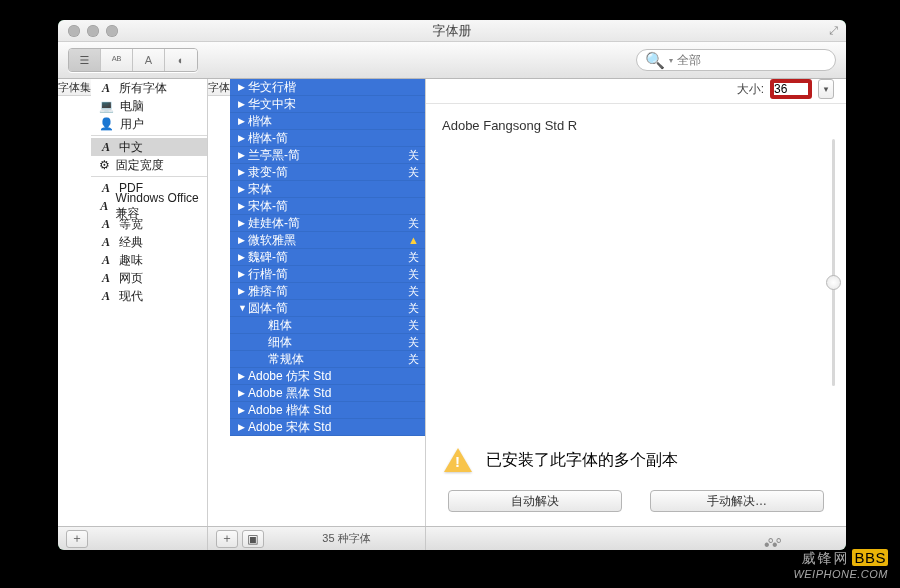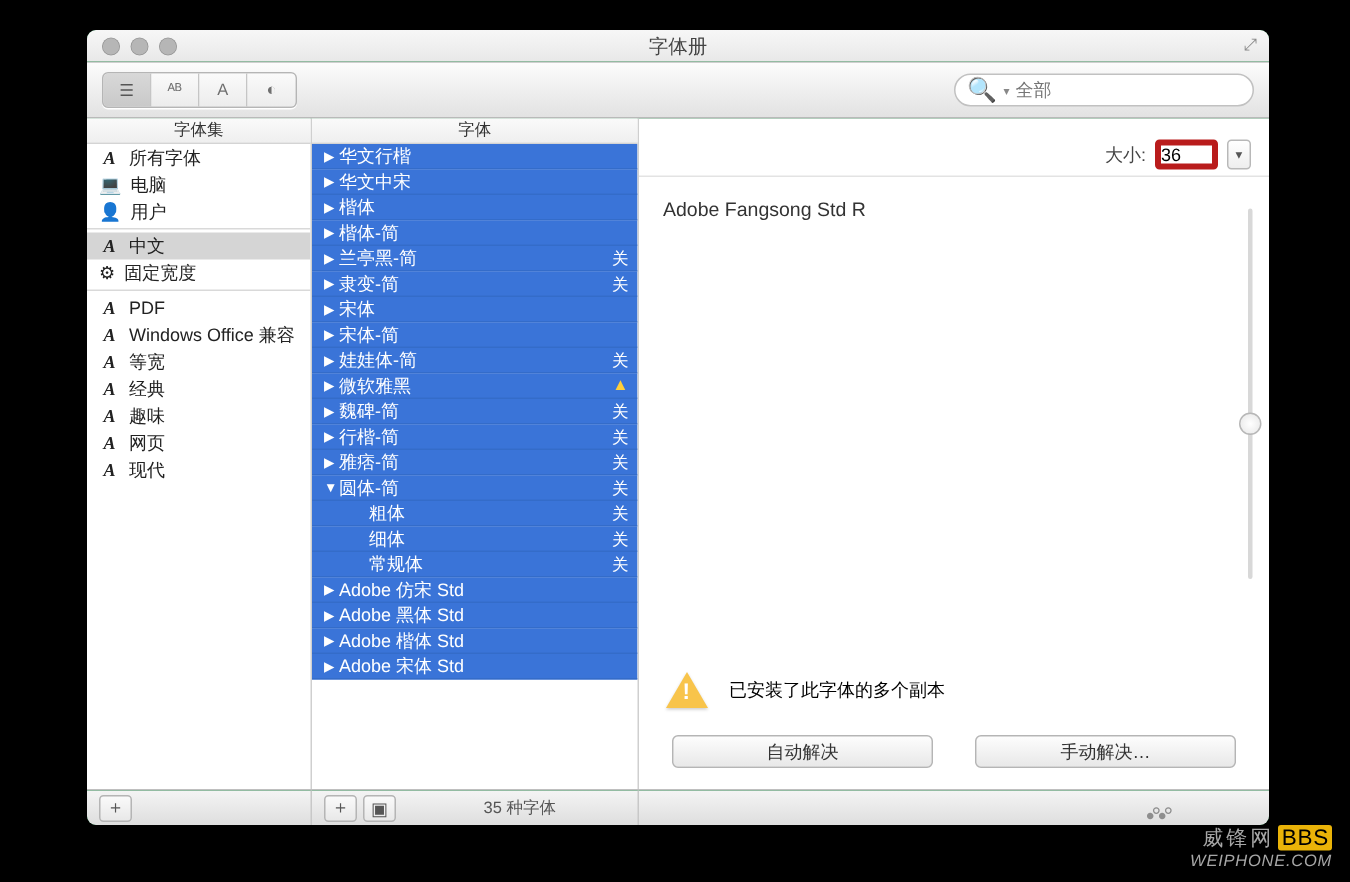--- a/index.html
+++ b/index.html
@@ -12,46 +12,46 @@
 .fs-icon { position: absolute; right: 8px; top: 4px; font-size: 11px; color: #8a8a8a; cursor: pointer; }
 .toolbar { height: 37px; background: linear-gradient(#fcfcfc,#e2e2e2); border-bottom: 1px solid #b9b9b9; display: flex; align-items: center; padding: 0 10px; gap: 6px; }
 .seg { display: flex; border: 1px solid #b5b5b5; border-radius: 4px; overflow: hidden; box-shadow: 0 1px 0 #fff; }
 .seg button { width: 32px; height: 22px; border: none; background: linear-gradient(#fafafa,#ececec); color: #6f6f6f; font-size: 11px; cursor: pointer; border-right: 1px solid #c5c5c5; }
 .seg button:last-child { border-right: none; }
 .seg button.active { background: linear-gradient(#d8d8d8,#c9c9c9); color: #555; }
 .spacer { flex: 1; }
 .search { display: flex; align-items: center; width: 200px; height: 22px; background: #fff; border: 1px solid #c1c1c1; border-radius: 11px; padding: 0 8px; gap: 4px; }
 .search input { border: none; outline: none; flex: 1; font-size: 12px; background: transparent; }
 .main { flex: 1; display: flex; min-height: 0; background: #fff; }
-.col { display: flex; flex-direction: column; min-height: 0; }
+.col { display: flex; flex-direction: row; min-height: 0; }
 .col-head { height: 17px; font-size: 11px; text-align: center; color: #333; background: linear-gradient(#fafafa,#efefef); border-bottom: 1px solid #d4d4d4; line-height: 17px; }
 .col1 { width: 150px; border-right: 1px solid #cfcfcf; }
 .col2 { width: 218px; border-right: 1px solid #cfcfcf; }
 .list { flex: 1; overflow: auto; font-size: 12px; }
 .coll-item { display: flex; align-items: center; gap: 6px; padding: 2px 8px; height: 18px; color: #222; cursor: pointer; }
 .coll-item.selected { background: #d5d5d5; }
 .sep { height: 1px; margin: 2px 0; background: #d9d9d9; }
 .a-icon { width: 14px; text-align: center; font-family: Georgia, serif; font-style: italic; font-weight: bold; }
 .font-item { display: flex; align-items: center; height: 17px; padding-left: 8px; padding-right: 6px; background: #3a74d8; color: #fff; font-size: 12px; border-bottom: 1px solid #346cc9; cursor: pointer; }
 .font-item .tri { width: 10px; font-size: 9px; }
 .font-item .name { flex: 1; white-space: nowrap; overflow: hidden; }
 .font-item .tag { font-size: 11px; }
 .font-item.child { padding-left: 28px; }
 .font-item .warn { color: #ffcf3a; font-size: 11px; }
 .preview { flex: 1; display: flex; flex-direction: column; position: relative; }
-.size-row { display: flex; justify-content: flex-end; align-items: center; gap: 6px; padding: 14px 12px 4px; font-size: 12px; color: #444; border-bottom: 1px solid #e3e3e3; }
+.size-row { display: flex; justify-content: flex-end; align-items: center; gap: 6px; padding: 0 12px 4px; font-size: 12px; color: #444; border-bottom: 1px solid #e3e3e3; }
 .size-row input { width: 42px; height: 20px; text-align: left; font-size: 12px; border: 4px solid #b91c1c; border-radius: 3px; }
 .dd { width: 16px; height: 20px; border: 1px solid #b8b8b8; border-radius: 3px; background: linear-gradient(#fff,#eee); font-size: 9px; color: #555; cursor: pointer; }
 .sample-area { flex: 1; padding: 14px 16px 8px; overflow: hidden; position: relative; }
 .font-name { font-size: 13px; color: #333; margin-bottom: 10px; }
 .sample { font-size: 33px; font-family: "STFangsong","FangSong","SimSun",serif; color: #000; line-height: 1.6; letter-spacing: 2px; }
 .vslider { position: absolute; right: 6px; top: 60px; bottom: 140px; width: 14px; display: flex; align-items: center; justify-content: center; }
 .vslider .track { width: 3px; height: 100%; background: #d8d8d8; border-radius: 2px; position: relative; }
 .vslider .knob { position: absolute; left: -6px; top: 55%; width: 15px; height: 15px; border-radius: 50%; background: radial-gradient(#fff,#e6e6e6); border: 1px solid #b7b7b7; cursor: pointer; }
-.warning-box { margin: 0 10px 8px; padding: 10px 8px; display: flex; align-items: center; gap: 14px; font-size: 12px; }
+.warning-box { margin: 0 10px 8px; padding: 10px 8px; display: flex; align-items: center; gap: 14px; font-size: 16px; }
 .warning-box .wicon { width: 0; height: 0; border-left: 14px solid transparent; border-right: 14px solid transparent; border-bottom: 24px solid #f8c44b; position: relative; filter: drop-shadow(0 1px 1px rgba(0,0,0,.2)); }
 .warning-box .wicon::after { content: "!"; position: absolute; left: -3px; top: 5px; color: #fff; font-weight: bold; font-size: 15px; }
 .btn-row { display: flex; gap: 28px; padding: 0 22px 14px; }
 .mac-btn { flex: 1; height: 22px; border: 1px solid #b5b5b5; border-radius: 4px; background: linear-gradient(#fdfdfd,#e8e8e8); font-size: 12px; color: #333; cursor: pointer; }
 .statusbar { height: 24px; background: linear-gradient(#f4f4f4,#dedede); border-top: 1px solid #bfbfbf; border-radius: 0 0 6px 6px; display: flex; align-items: center; font-size: 11px; color: #555; }
 .sb-seg { display: flex; align-items: center; height: 100%; }
 .sb1 { width: 150px; border-right: 1px solid #c8c8c8; padding-left: 8px; }
 .sb2 { width: 218px; border-right: 1px solid #c8c8c8; padding-left: 8px; gap: 4px; }
 .sq-btn { width: 22px; height: 18px; border: 1px solid #b5b5b5; border-radius: 3px; background: linear-gradient(#fafafa,#e8e8e8); font-size: 12px; color: #555; cursor: pointer; display: flex; align-items: center; justify-content: center; }
 .sb2 .count { flex: 1; text-align: center; }

